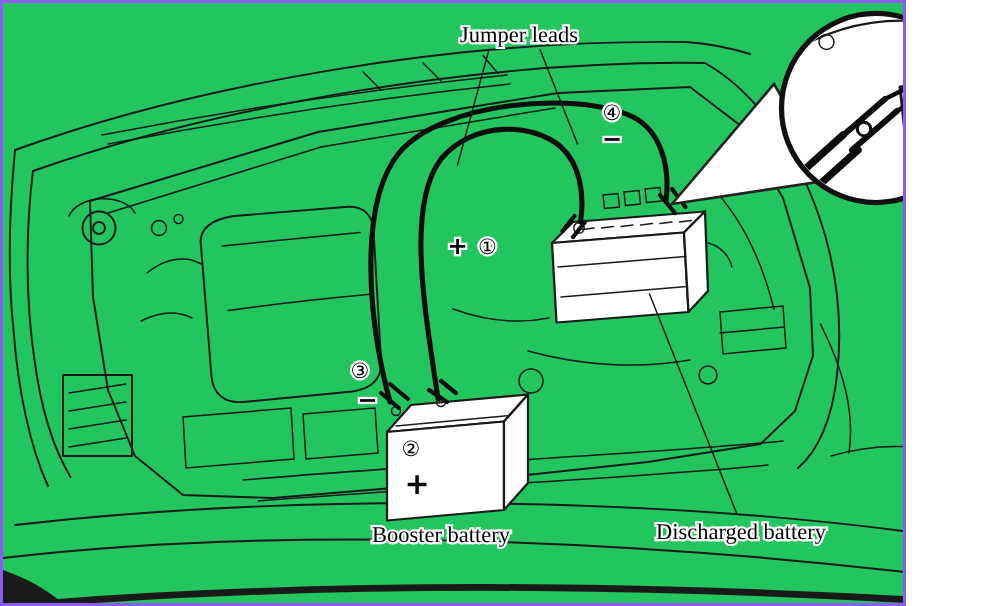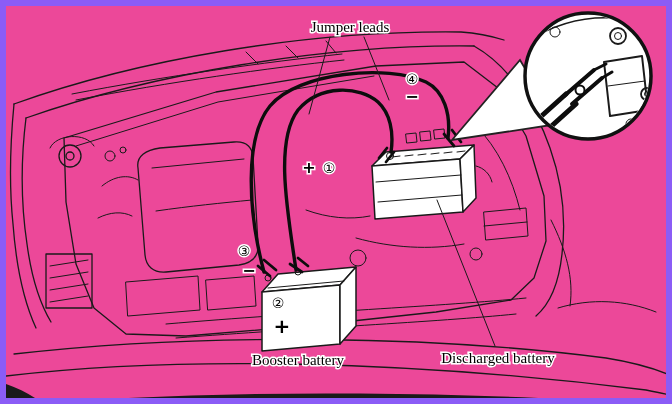--- a/index.html
+++ b/index.html
@@ -1,20 +1,20 @@
 <!DOCTYPE html>
 <html><head>
 <meta charset="utf-8">
 <style>
   html,body{margin:0;padding:0;background:#fff;}
   .stage{
     position:relative;
-    width:672px;height:404px;
-    background:#ec4899;
-    border:6px solid #8b5cf6;
+    width:604px;height:404px;
+    background:#22c55e;
+    border:2px solid #8b5cf6;
     box-sizing:border-box;
     overflow:hidden;
     font-family:"Liberation Serif", serif;
   }
   svg{display:block;}
   .ln{fill:none;stroke:#1a1a1a;stroke-width:1.3;stroke-linecap:round;stroke-linejoin:round;}
   .ln2{fill:none;stroke:#1a1a1a;stroke-width:1.8;stroke-linecap:round;stroke-linejoin:round;}
   .thin{fill:none;stroke:#1a1a1a;stroke-width:1;stroke-linecap:round;}
   .fw{fill:#ffffff;stroke:#1a1a1a;stroke-width:1.5;stroke-linejoin:round;}
   .cable{fill:none;stroke:#0d0d0d;stroke-width:3.4;stroke-linecap:round;}

